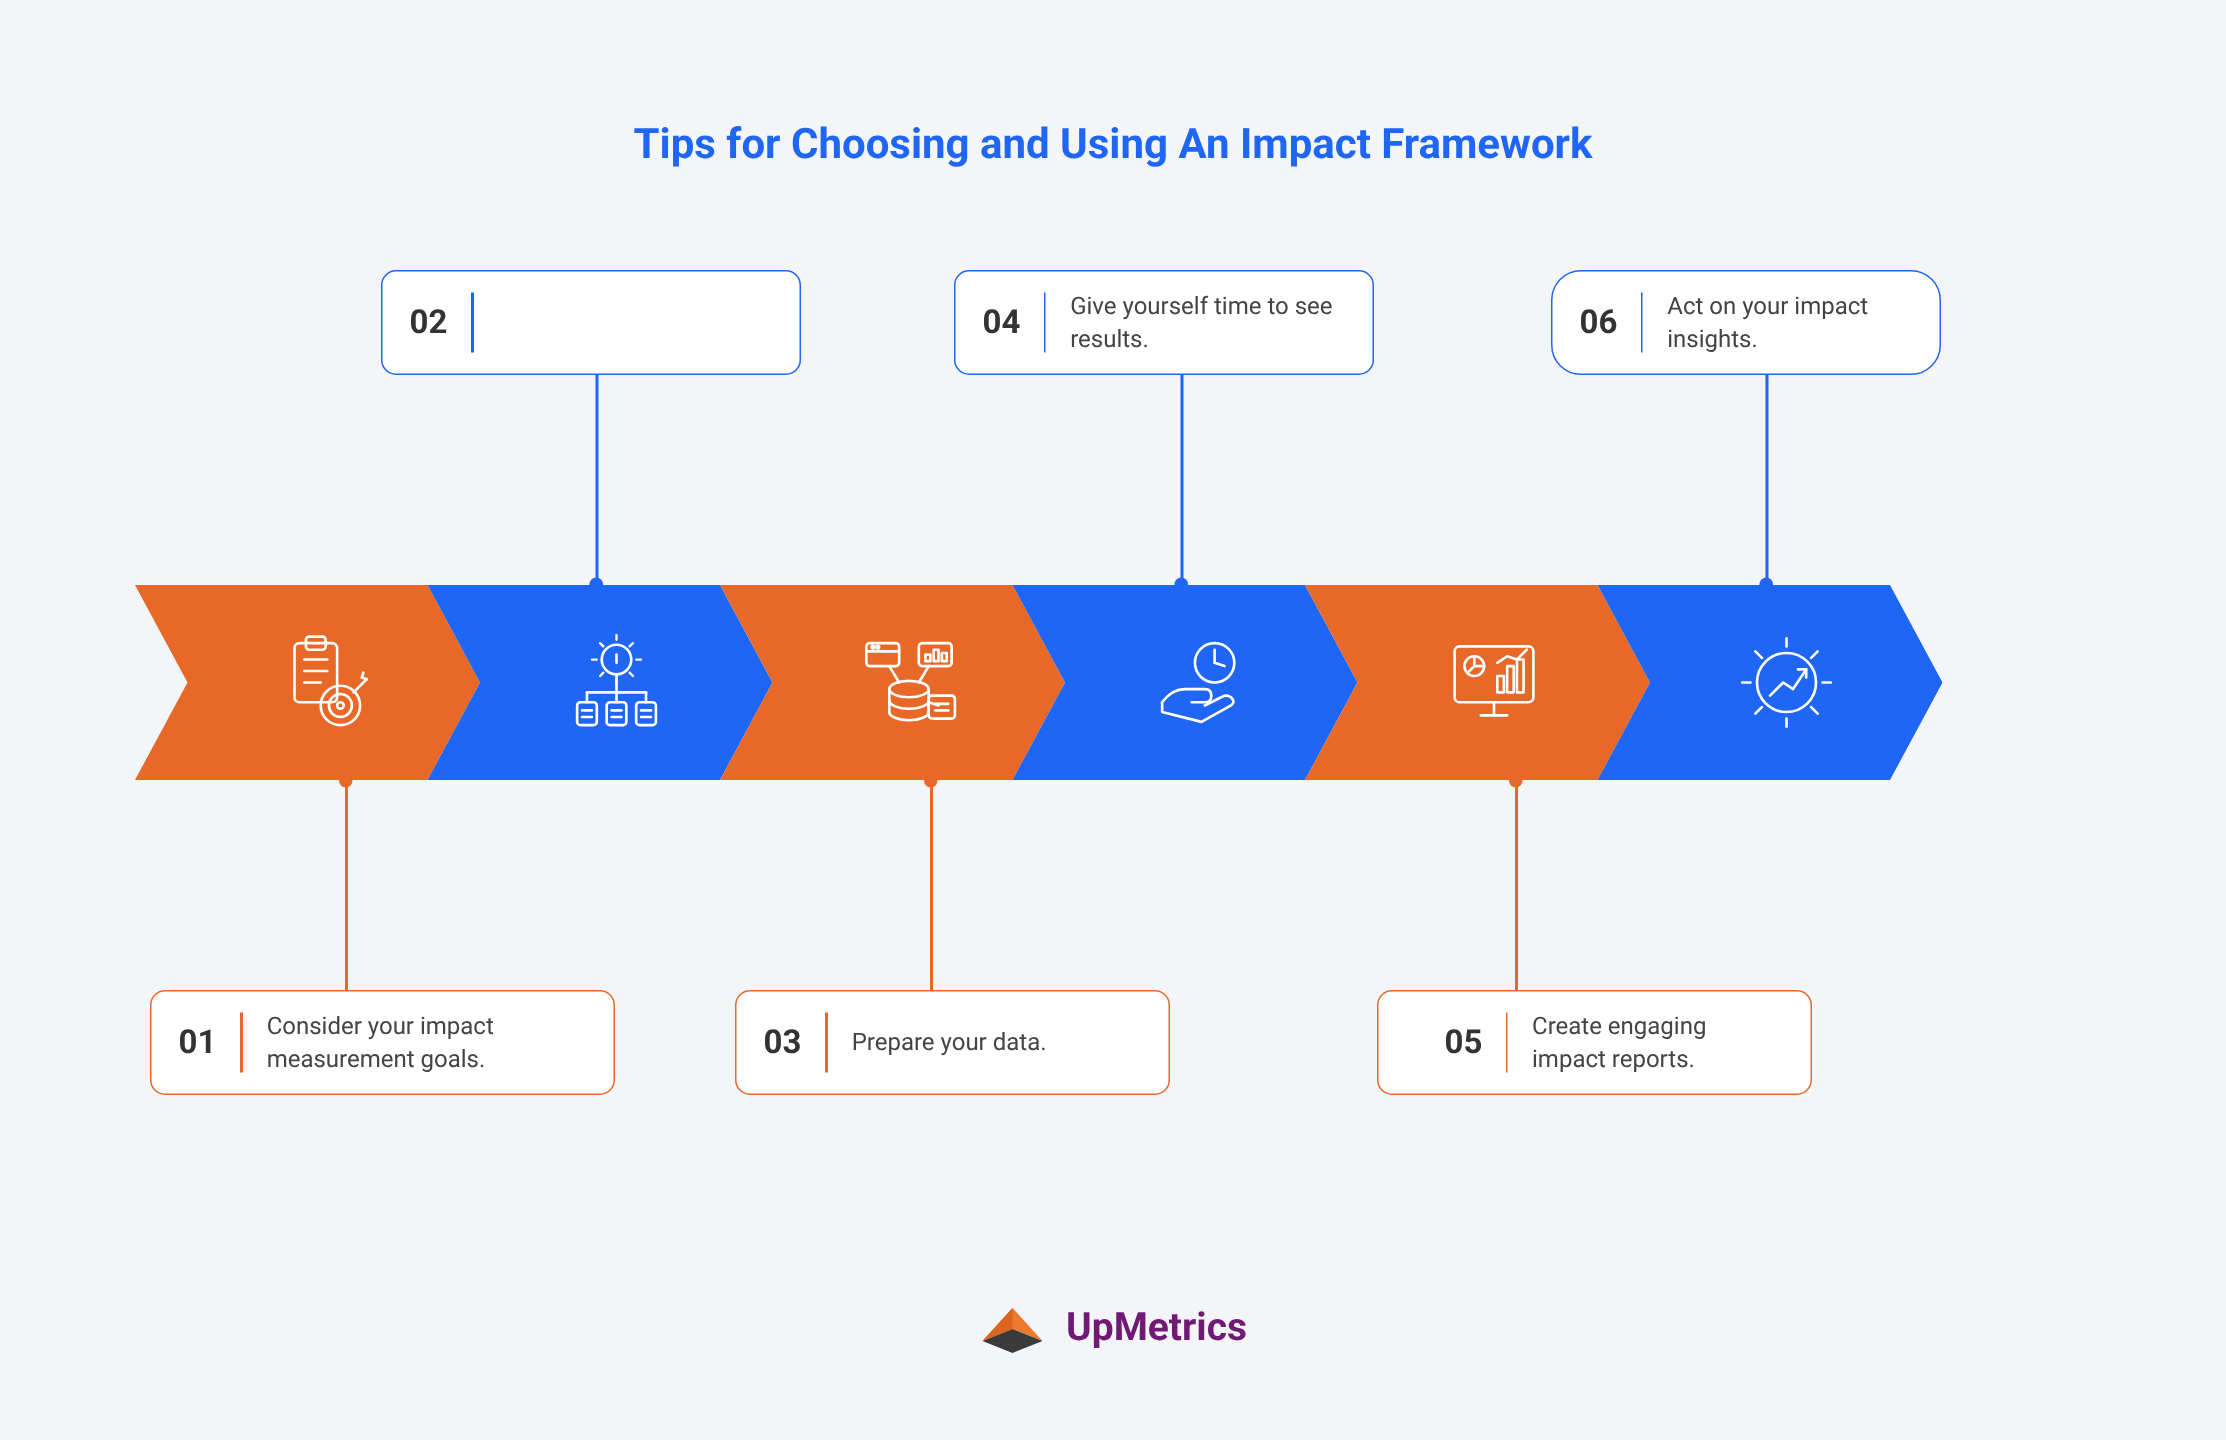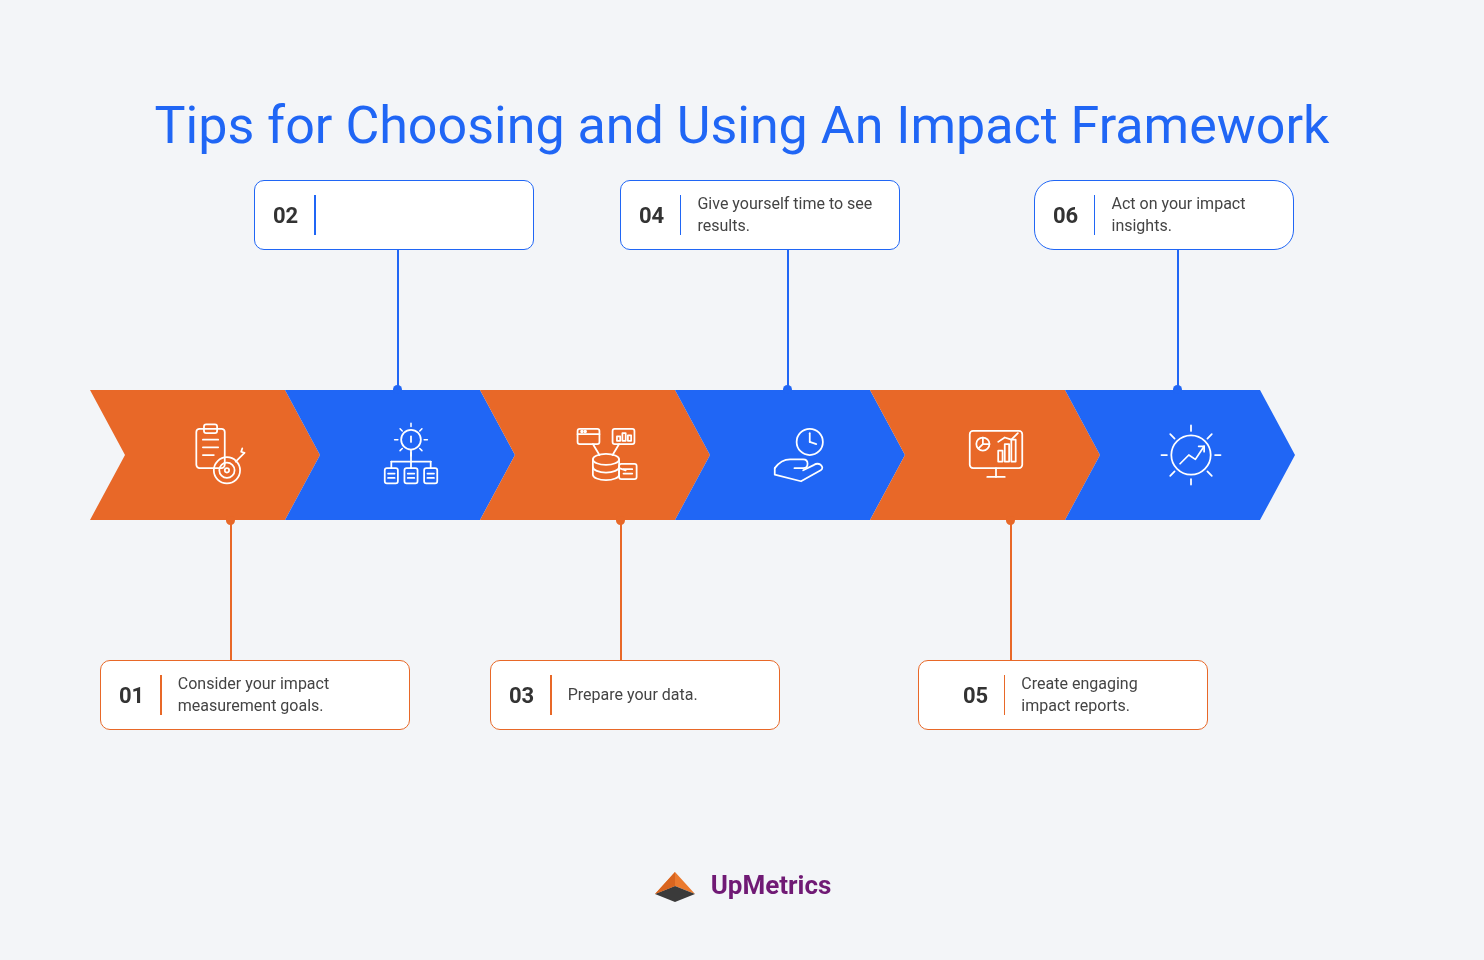--- a/index.html
+++ b/index.html
@@ -19,22 +19,22 @@
     font-family: -apple-system, BlinkMacSystemFont, "Segoe UI", Roboto, Helvetica, Arial, sans-serif;
     position: relative;
     overflow: hidden;
   }
   .title {
     position: absolute;
     top: 60px;
     left: 0;
     right: 0;
     text-align: center;
-    font-size: 52px;
-    font-weight: 400;
+    font-size: 28px;
+    font-weight: 700;
     color: var(--blue);
   }
 
   
   .chevron-row {
     position: absolute;
     top: 390px;
     left: 90px;
     width: 1300px;
     height: 130px;
@@ -276,21 +276,21 @@
     <div class="dot" style="bottom:-4px;"></div>
   </div>
 <div class="callout blue" style="left:254px; top:180px; width:280px;">
   <div class="num">02</div>
   <div class="divider"></div>
 </div>
 
 <div class="connector blue" style="left:787px; top:250px; height:140px;">
     <div class="dot" style="bottom:-4px;"></div>
   </div>
-<div class="callout blue" style="left:620px; top:180px; width:280px;">
+<div class="callout blue" style="left:636px; top:180px; width:280px;">
   <div class="num">04</div>
   <div class="divider"></div>
   <div class="text">Give yourself time to see results.</div>
 </div>
 
 <div class="connector blue" style="left:1177px; top:250px; height:140px;">
     <div class="dot" style="bottom:-4px;"></div>
   </div>
 <div class="callout blue" style="left:1034px; top:180px; width:260px;border-radius:20px;">
   <div class="num">06</div>

